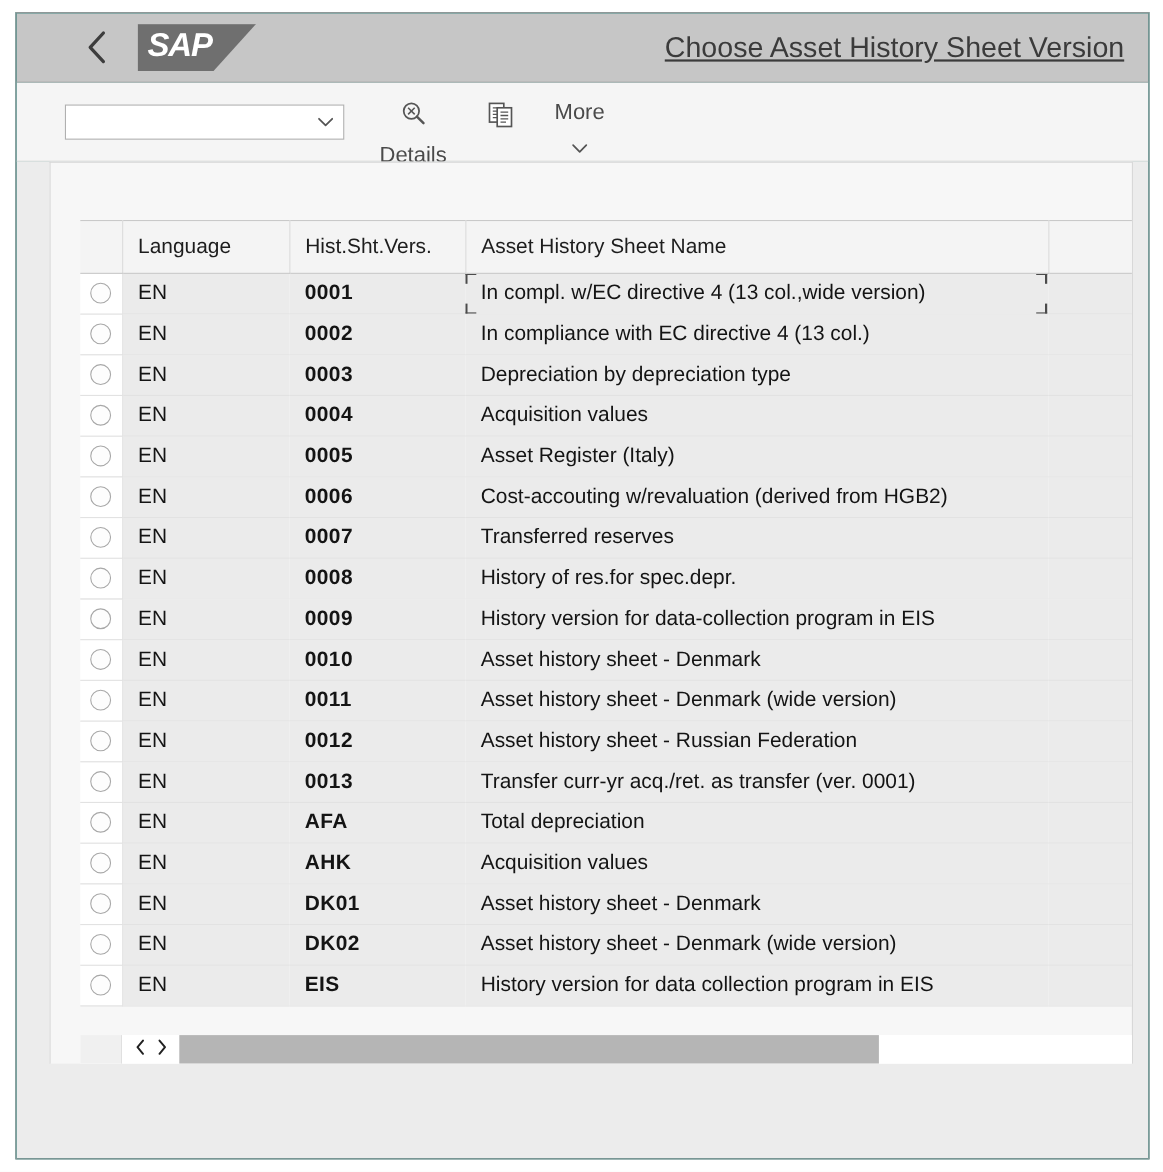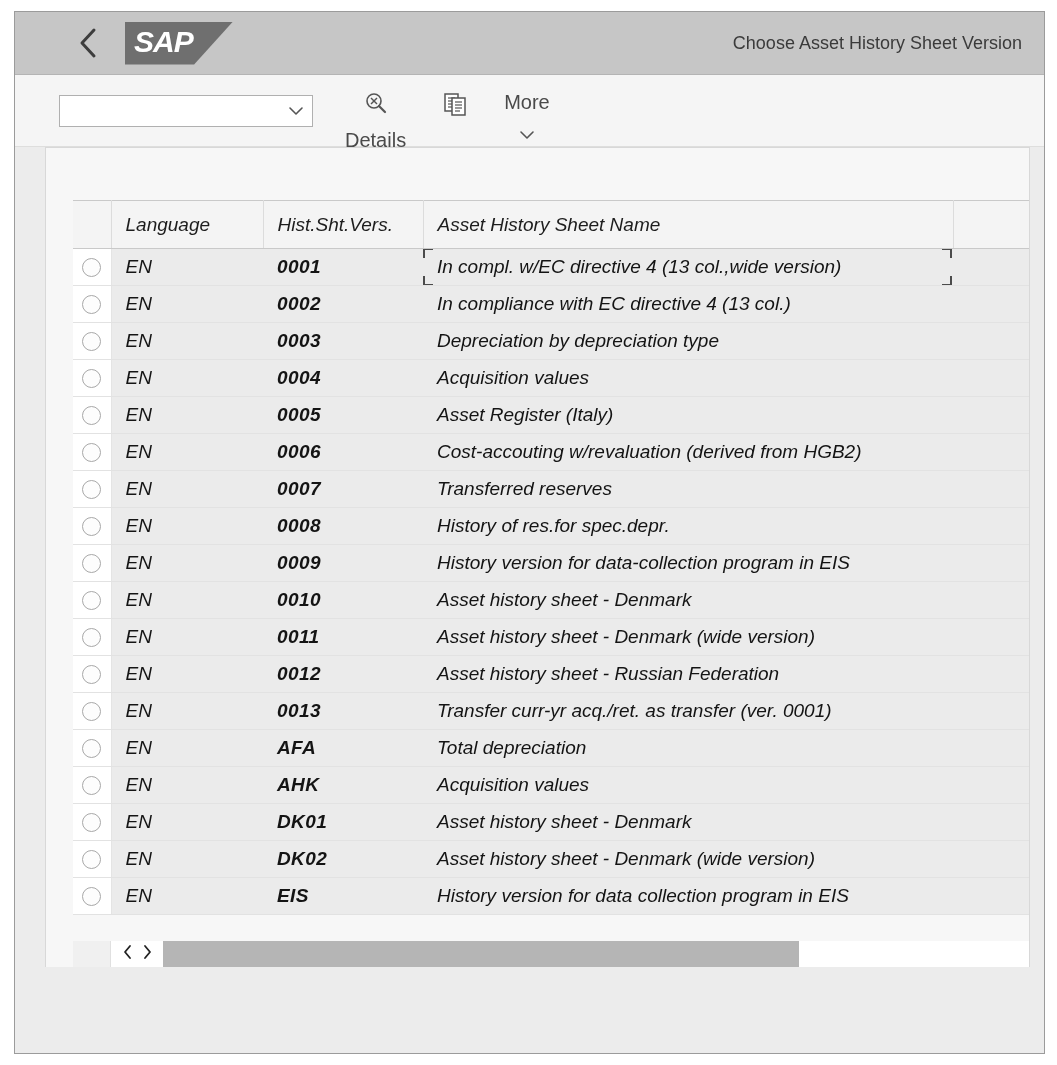--- a/index.html
+++ b/index.html
@@ -63,23 +63,24 @@
     font-size: 30px;
     font-weight: bold;
     font-style: italic;
     letter-spacing: -1px;
     font-family: "Liberation Sans", sans-serif;
   }
 
   .shell-title {
     margin-left: auto;
     margin-right: 22px;
-    font-size: 18px;
+    font-size: 26px;
     color: #3b3b3b;
     white-space: nowrap;
+    text-decoration: underline;
   }
 
   
   .toolbar {
     height: 72px;
     background: #f5f5f5;
     border-bottom: 1px solid #dededd;
     display: flex;
     align-items: center;
     padding-left: 44px;
@@ -135,21 +136,20 @@
   }
 
   .panel {
     margin: 0 14px 0 30px;
     background: #f7f7f7;
     border: 1px solid #d8d8d8;
     border-bottom: none;
     height: 820px;
     position: relative;
     overflow: hidden;
-    font-style: italic;
   }
 
   .table-wrap {
     position: absolute;
     left: 27px;
     top: 52px;
     right: 0;
     bottom: 0;
   }
 

